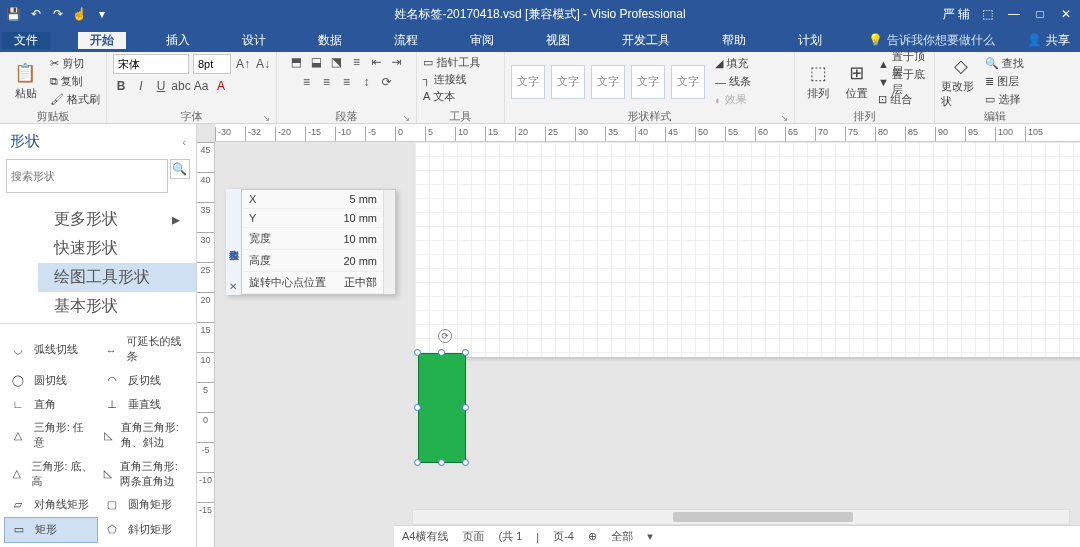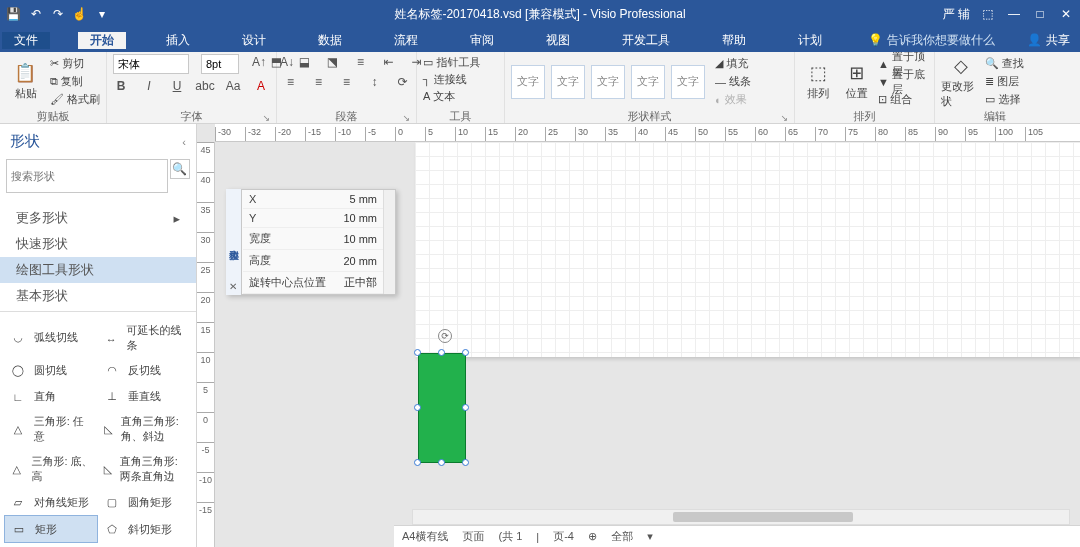--- a/index.html
+++ b/index.html
@@ -27,37 +27,37 @@
 .grp .body { flex: 1; display: flex; align-items: center; gap: 4px; }
 .grp .label { height: 14px; font-size: 11px; color: #666; text-align: center; position: relative; }
 .grp .label .launcher { position: absolute; right: 0; bottom: 0; font-size: 9px; color: #888; }
 
 .big-btn { display: flex; flex-direction: column; align-items: center; justify-content: center; width: 40px; height: 54px; font-size: 11px; gap: 2px; }
 .big-btn .ic { font-size: 18px; }
 .small-stack { display: flex; flex-direction: column; gap: 2px; font-size: 11px; }
 .small-stack div { display: flex; align-items: center; gap: 3px; height: 16px; }
 
 .font-select { border: 1px solid #c8c8c8; background: #fff; height: 20px; font-size: 11px; padding: 0 14px 0 4px; }
-.btnrow { display: flex; gap: 12px; }
+.btnrow { display: flex; gap: 4px; align-items: center; }
 .btnrow span { width: 16px; height: 16px; display: inline-flex; align-items: center; justify-content: center; font-size: 12px; color: #555; }
 
 .style-gal { display: flex; gap: 6px; }
 .style-item { width: 34px; height: 34px; border: 1px solid #c3d3e6; background: #fff; display: flex; align-items: center; justify-content: center; font-size: 11px; color: #888; }
 
 .mini { font-size: 11px; display: flex; align-items: center; gap: 3px; height: 16px; }
 .mini.dis { color: #b0b0b0; }
 
 
 .main { display: flex; height: 423px; }
 .shapes-pane { width: 197px; border-right: 1px solid #d4d4d4; display: flex; flex-direction: column; background: #fff; }
 .shapes-head { padding: 8px 10px 4px 10px; color: #2b579a; font-size: 15px; display: flex; justify-content: space-between; align-items: center; }
 .shapes-search { padding: 4px 6px; display: flex; gap: 2px; }
 .shapes-search input { flex: 1; border: 1px solid #c8c8c8; height: 20px; font-size: 11px; padding: 16px 4px; }
 .shapes-search .sbtn { width: 20px; height: 20px; border: 1px solid #c8c8c8; display: flex; align-items: center; justify-content: center; color: #2b579a; }
-.cat { padding: 4px 16px; font-size: 13px; color: #555; display: flex; justify-content: space-between; align-items: center; }
+.cat { padding: 4px 16px; font-size: 16px; color: #555; display: flex; justify-content: space-between; align-items: center; margin-left: 38px; }
 .cat.sel { background: #cfe0f2; }
 .shapelist { flex: 1; overflow: hidden; padding: 4px 4px; display: grid; grid-template-columns: 1fr 1fr; gap: 0; }
 .shapeitem { display: flex; align-items: center; gap: 6px; padding: 4px 4px; font-size: 11px; }
 .shapeitem.sel { background: #cfe0f2; border: 1px solid #8fb3de; }
 .shapeicon { width: 20px; height: 16px; display: inline-flex; align-items: center; justify-content: center; }
 
 
 .canvas-wrap { flex: 1; display: flex; flex-direction: column; position: relative; background: #e6e6e6; }
 .ruler-h { height: 18px; background: #fff; border-bottom: 1px solid #c8c8c8; display: flex; align-items: flex-end; overflow: hidden; font-size: 9px; color: #666; margin-left: 18px; }
 .ruler-h span { flex: 0 0 30px; border-left: 1px solid #aaa; padding-left: 2px; height: 14px; }

